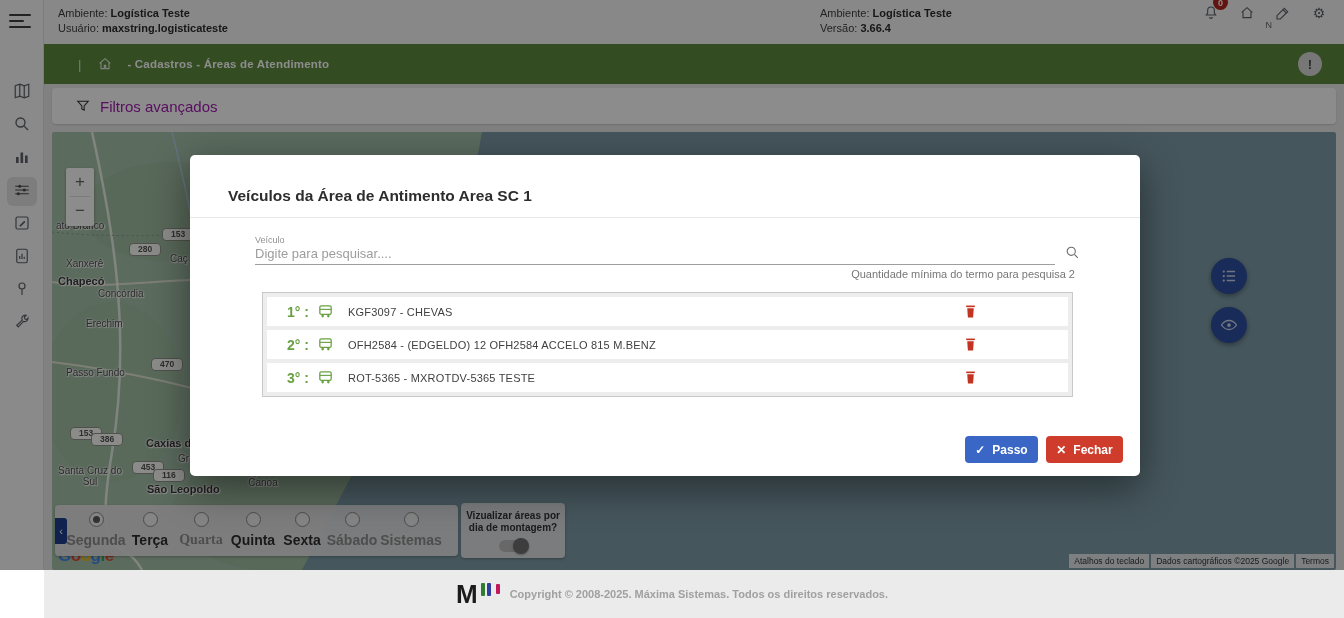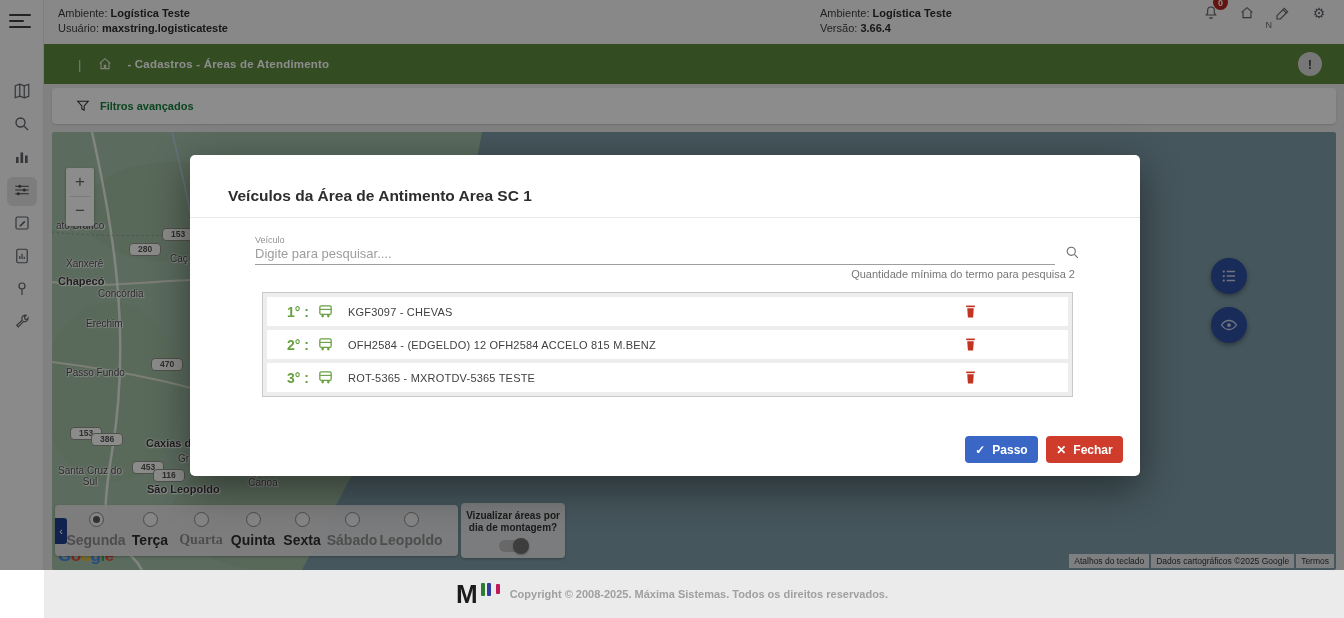--- a/index.html
+++ b/index.html
@@ -30,21 +30,21 @@
   
   .greenbar { position:absolute; left:44px; top:44px; width:1300px; height:40px; background:#5d8a3c; z-index:10; display:flex; align-items:center; }
   .gb-divider { color:rgba(255,255,255,.75); margin-left:34px; font-size:13px; }
   .gb-home { margin-left:16px; display:flex; }
   .gb-text { margin-left:14px; color:#fff; font-size:11.5px; font-weight:bold; letter-spacing:.2px; }
   .gb-alert { position:absolute; right:22px; top:8px; width:24px; height:24px; border-radius:50%; background:#d9d9d9; color:#444; font-weight:bold; font-size:13px; display:flex; align-items:center; justify-content:center; cursor:pointer; }
 
   
   .filtros { position:absolute; left:52px; top:88px; width:1284px; height:36px; background:#fff; border-radius:4px; box-shadow:0 1px 2px rgba(0,0,0,.15); z-index:10; display:flex; align-items:center; cursor:pointer; }
   .filtros .f-ic { margin-left:24px; display:flex; }
-  .filtros .f-label { margin-left:10px; font-size:11px; font-weight:bold; color:#15803d; }
+  .filtros .f-label { margin-left:10px; font-size:15px; font-weight:normal; color:#a21caf; }
 
   
   .map { position:absolute; left:52px; top:132px; width:1284px; height:438px; background:#a7c4ab; border-radius:3px; overflow:hidden; z-index:5; }
   .map-svg { position:absolute; left:0; top:0; }
   .city { position:absolute; font-size:10px; color:#4c4c4c; text-shadow:0 0 2px #fff, 0 0 2px #fff, 1px 1px 1px #fff; white-space:nowrap; z-index:2; }
   .city.big { font-size:11px; font-weight:bold; color:#3a3a3a; }
   .city.wrap { white-space:normal; text-align:center; line-height:11px; }
   .rbadge { position:absolute; background:#fdfdfb; border:1.5px solid #8f948a; border-radius:4px; color:#555; font-size:8.5px; font-weight:bold; padding:0 8px; line-height:11px; z-index:2; }
   .zoomctl { position:absolute; left:14px; top:36px; width:28px; height:58px; background:#fff; border-radius:2px; box-shadow:0 1px 3px rgba(0,0,0,.3); z-index:3; display:flex; flex-direction:column; align-items:center; }
   .zoomctl .zbtn { width:28px; height:28px; display:flex; align-items:center; justify-content:center; font-size:17px; color:#666; cursor:pointer; }
@@ -298,21 +298,21 @@
       <div class="day dark" style="left:215px;">
           <div class="radio"></div>
           <div class="day-label">Sexta</div>
         </div>
       <div class="day" style="left:265px;">
           <div class="radio"></div>
           <div class="day-label">Sábado</div>
         </div>
       <div class="day" style="left:324px;">
           <div class="radio"></div>
-          <div class="day-label">Leopoldo</div>
+          <div class="day-label">Sistemas</div>
         </div>
     </div>
 
     <div class="togglebox">
       <div class="t-label">Vizualizar áreas por</div>
       <div class="t-label">dia de montagem?</div>
       <div class="switch">
           <div class="knob"></div>
         </div>
     </div>

